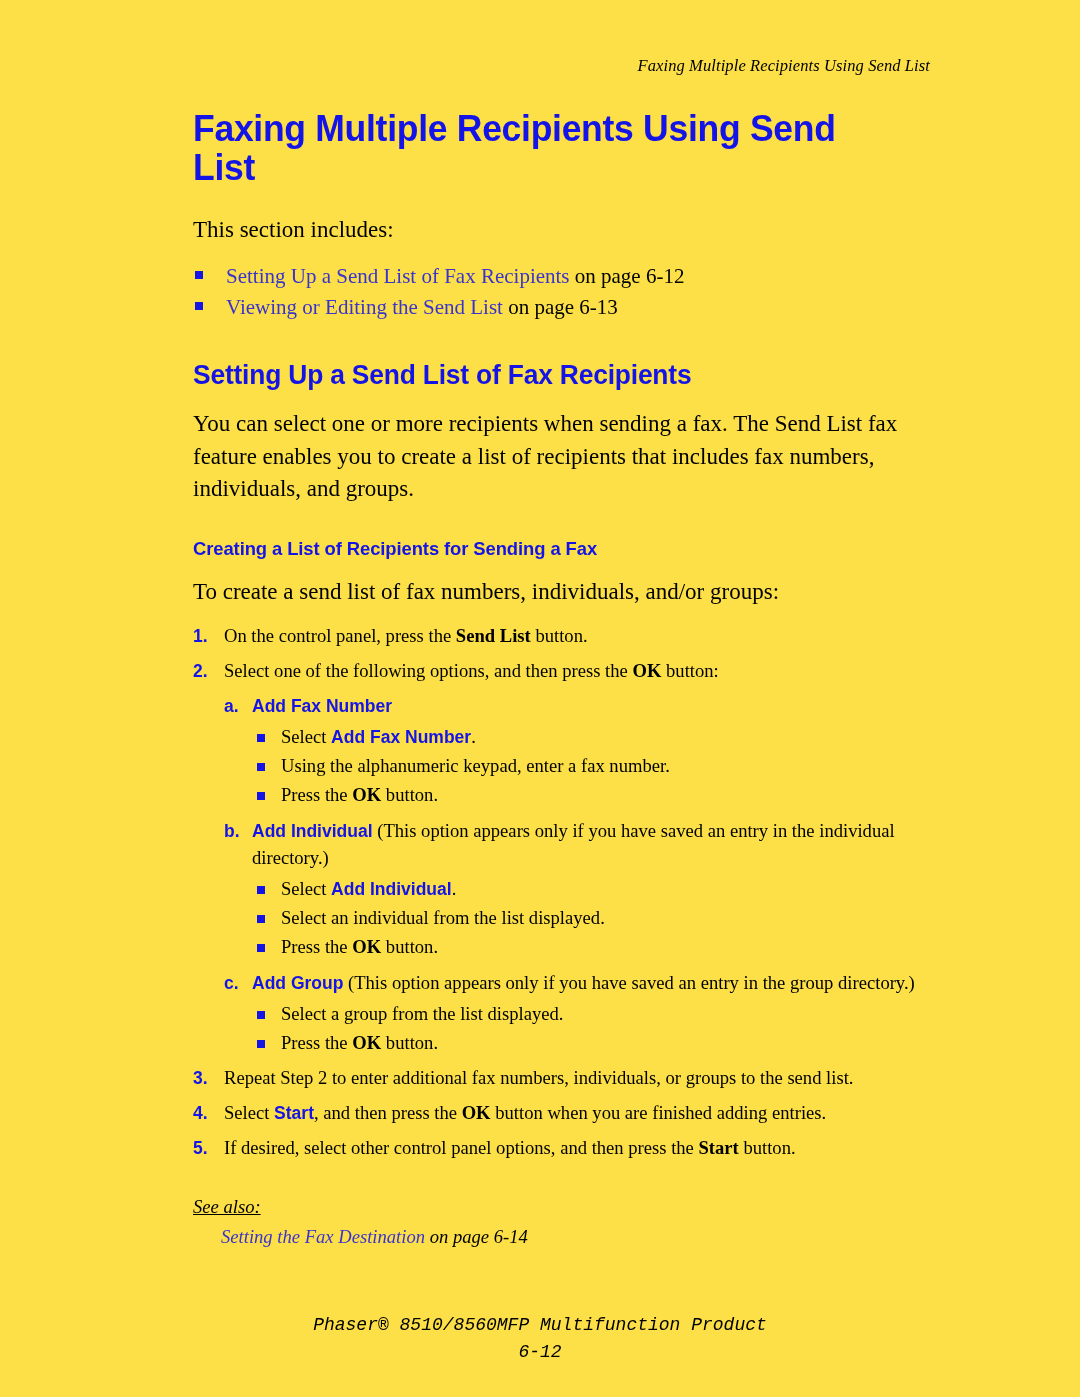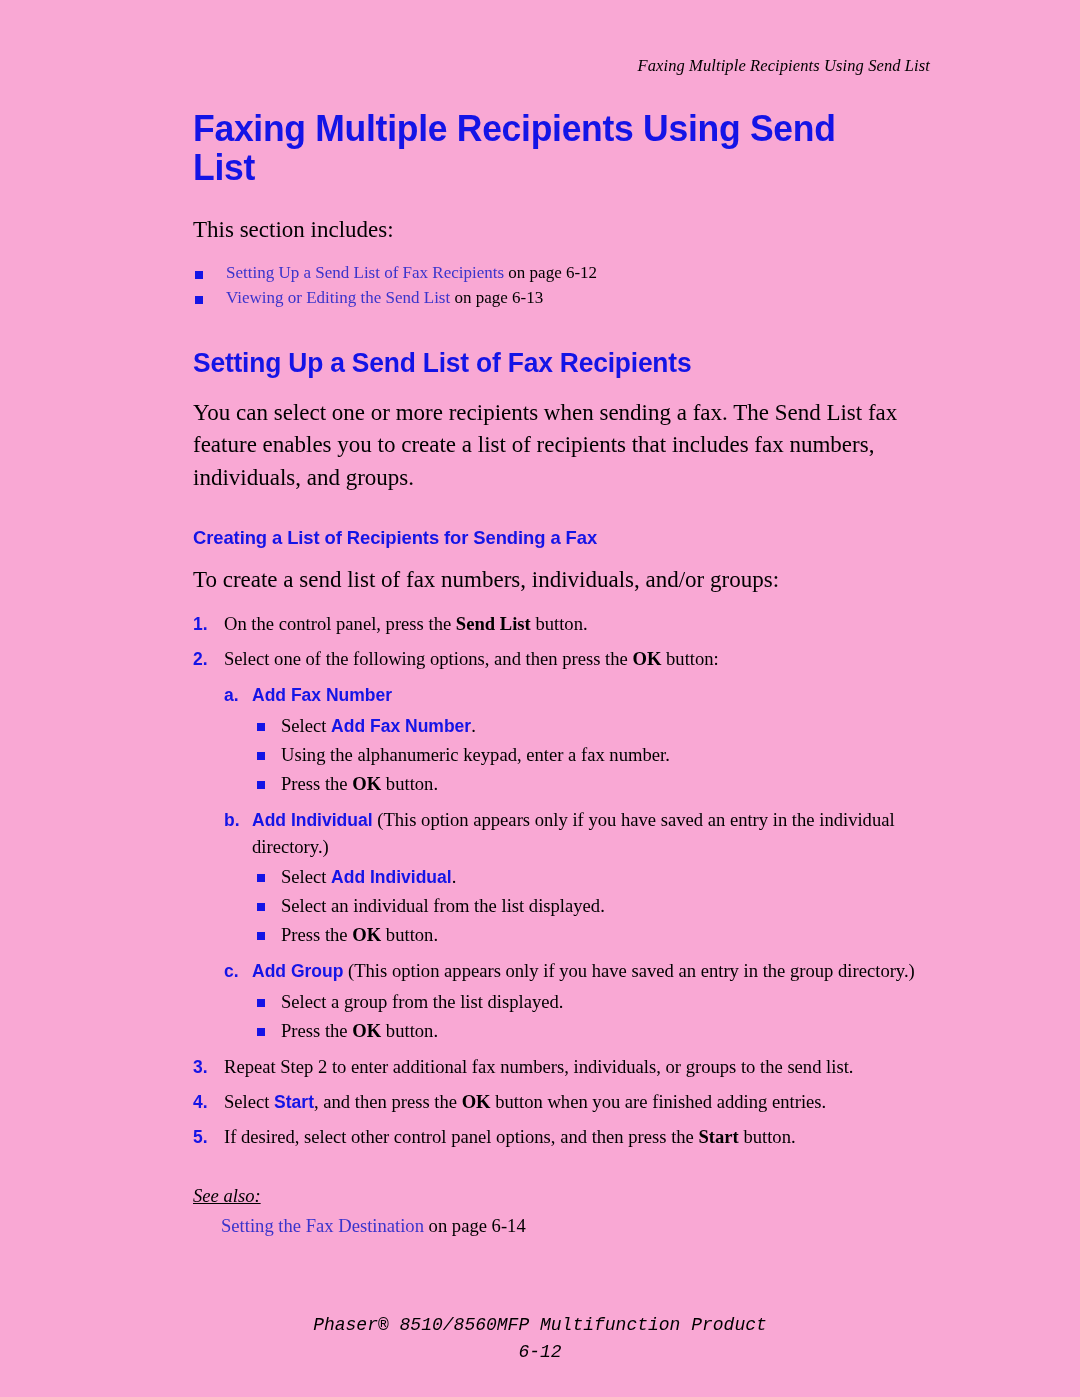--- a/index.html
+++ b/index.html
@@ -8,21 +8,21 @@
     background: #ffffff;
   }
   body {
     font-family: "Liberation Serif", "DejaVu Serif", serif;
     color: #000000;
   }
   .page {
     position: relative;
     width: 1080px;
     height: 1397px;
-    background: #f9a8d4;
+    background: #fde047;
     overflow: hidden;
   }
 
   
   .running-header {
     position: absolute;
     top: 56px;
     left: 150px;
     width: 780px;
     text-align: right;
@@ -89,21 +89,21 @@
 
   
   ul.sqlist {
     list-style: none;
     margin: 0;
     padding: 0;
   }
   ul.sqlist > li {
     position: relative;
     padding-left: 33px;
-    font-size: 17px;
+    font-size: 21px;
     line-height: 1.44;
     margin-bottom: 2px;
   }
   ul.sqlist > li::before {
     content: "";
     position: absolute;
     left: 2px;
     top: 10px;
     width: 8px;
     height: 8px;
@@ -205,20 +205,21 @@
   .see-also {
     font-style: italic;
     font-size: 18.6px;
     margin: 34px 0 6px 0;
     text-decoration: underline;
   }
   .see-also-link {
     margin: 0 0 0 28px;
     font-size: 18.6px;
     line-height: 1.4;
+    font-style: italic;
   }
 
   
   .footer {
     position: absolute;
     left: 0;
     top: 1312px;
     width: 1080px;
     text-align: center;
     font-style: italic;

